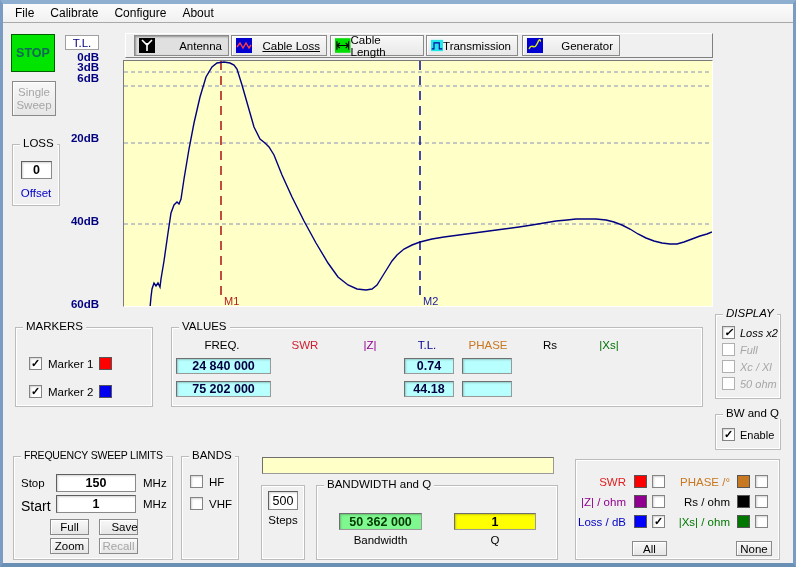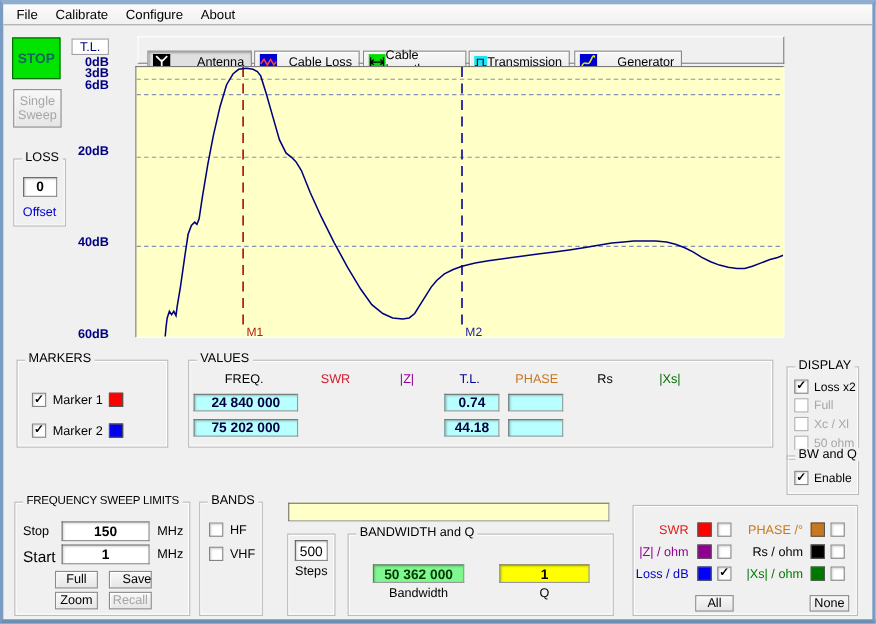--- a/index.html
+++ b/index.html
@@ -37,21 +37,21 @@
           box-shadow:inset 1px 1px 2px rgba(0,0,0,.18);
           color:#000; font-weight:bold; font-size:12.5px; text-align:center; }
   .swatch { position:absolute; width:13px; height:13px; border:1px solid #555; }
   .hdr { position:absolute; font-size:11.5px; transform:translateX(-50%); white-space:nowrap; }
   .dbl { position:absolute; width:44px; text-align:right; color:#000080; font-size:11.5px; font-weight:bold; }
   
   #toolbar { position:absolute; left:122px; top:29px; width:588px; height:25px; background:#f0f0f0;
              border:1px solid #808080; border-top-color:#ffffff; border-left-color:#ffffff; }
   .tbtn { position:absolute; top:1px; height:21px; background:linear-gradient(#f8f8f8,#e8e8e8);
           border:1px solid #8a8a8a; box-shadow:inset 1px 1px 0 #fff;
-          display:flex; align-items:center; justify-content:space-between; padding:0 6px 0 4px; font-size:11.5px;margin-top:11px; }
+          display:flex; align-items:center; justify-content:space-between; padding:0 6px 0 4px; font-size:11.5px; }
   .tbtn.active { background:#e0e0e0; box-shadow:inset 1px 1px 2px rgba(0,0,0,.35); }
   .ticon { width:16px; height:15px; display:block; }
   #chart-wrap { position:absolute; left:120px; top:56px; width:590px; height:247px;
                 background:#ffffc8; border:1px solid #fff; border-top-color:#7a7a7a; border-left-color:#7a7a7a; }
   .tracelabel { position:absolute; font-size:11.5px; white-space:nowrap; text-align:right; }
 </style>
 </head>
 <body>
 
 <div id="win">
@@ -154,21 +154,21 @@
     <div class="hdr" style="left: 437px; top: 11px; color: rgb(0, 112, 0);">|Xs|</div>
 
     <div class="vbox" style="left:4px;   top:30px; width:95px; height:16px; line-height:15px;">24 840 000</div>
     <div class="vbox" style="left:232px; top:30px; width:50px; height:16px; line-height:15px;">0.74</div>
     <div class="vbox" style="left:290px; top:30px; width:50px; height:16px; line-height:15px;"></div>
     <div class="vbox" style="left:4px;   top:53px; width:95px; height:16px; line-height:15px;">75 202 000</div>
     <div class="vbox" style="left:232px; top:53px; width:50px; height:16px; line-height:15px;">44.18</div>
     <div class="vbox" style="left:290px; top:53px; width:50px; height:16px; line-height:15px;"></div>
   </div>
 
-  <div class="grp" style="left:712px; top:329px; width:66px; height:85px;">
+  <div class="grp" style="left:712px; top:310px; width:66px; height:85px;font-style:italic;">
     <span class="ttl">DISPLAY</span>
     <div class="cb" style="left:6px; top:11px;">✓</div>
     <div class="cblabel" style="left:24px; top:12px; font-size:11px;">Loss x2</div>
     <div class="cb dis" style="left:6px; top:28px;"></div>
     <div class="cblabel dis" style="left:24px; top:29px; font-size:11px;">Full</div>
     <div class="cb dis" style="left:6px; top:45px;"></div>
     <div class="cblabel dis" style="left:24px; top:46px; font-size:11px;">Xc / Xl</div>
     <div class="cb dis" style="left:6px; top:62px;"></div>
     <div class="cblabel dis" style="left:24px; top:63px; font-size:11px;">50 ohm</div>
   </div>

